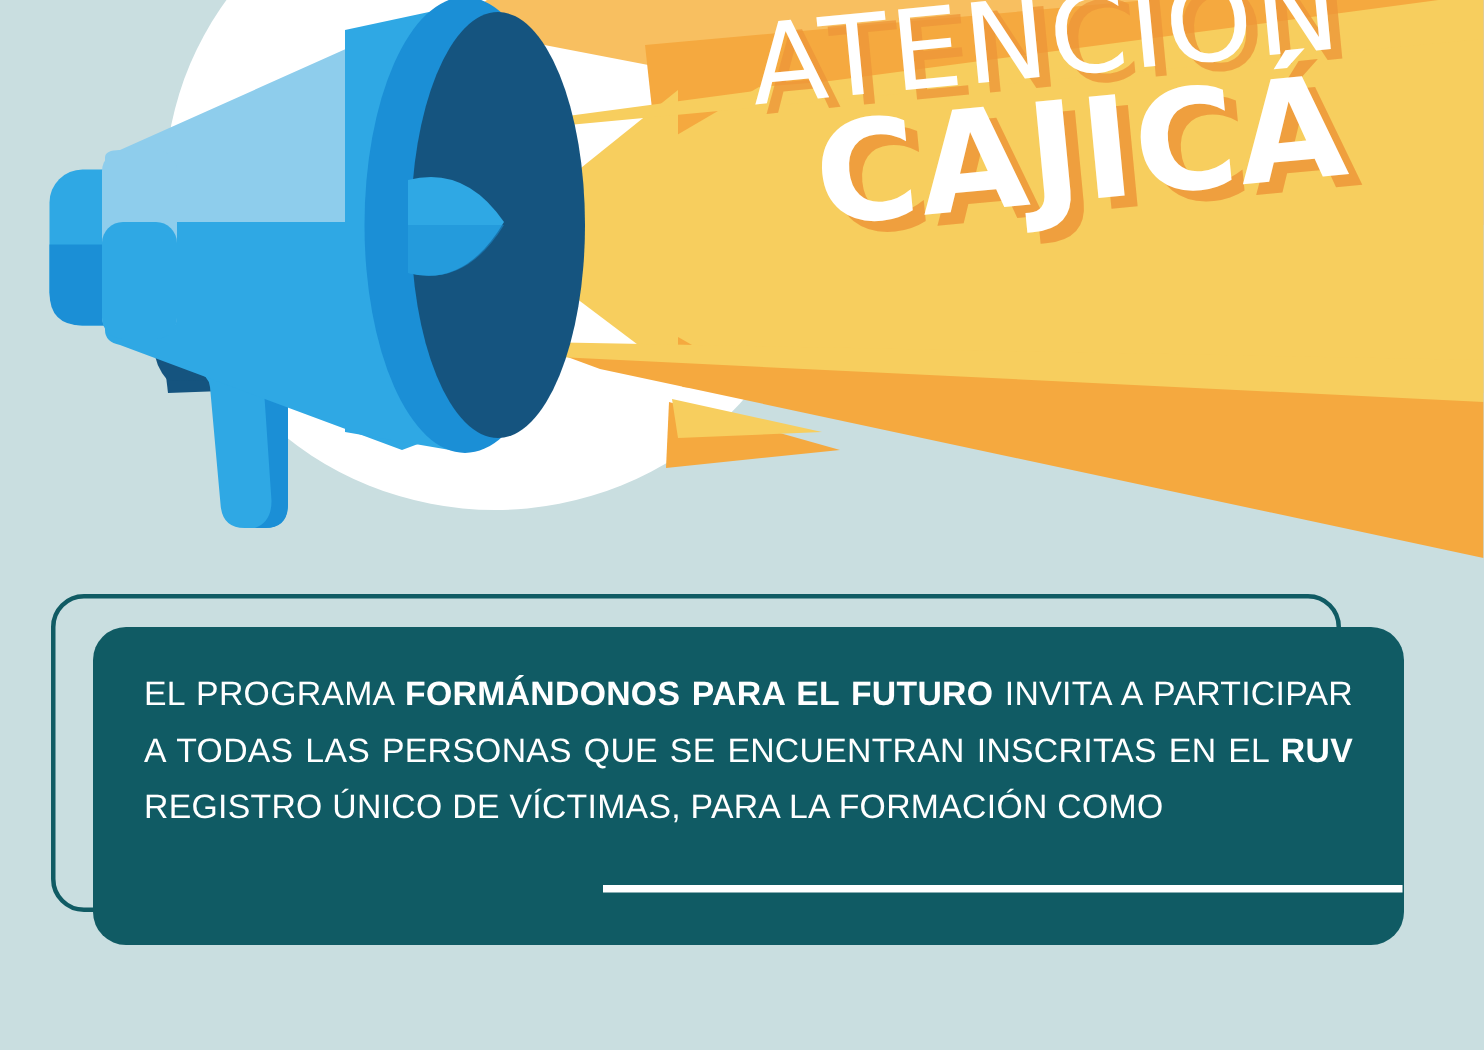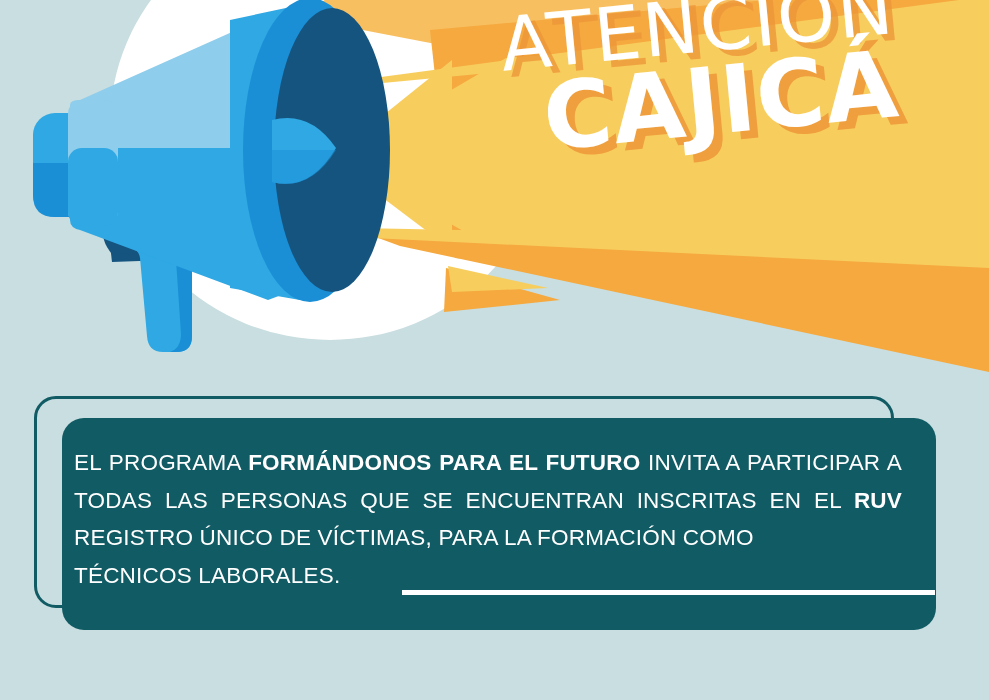--- a/index.html
+++ b/index.html
@@ -79,21 +79,21 @@
   }
   #callout-panel {
     position: absolute;
     left: 62px;
     top: 418px;
     width: 874px;
     height: 212px;
     background: #105b64;
     border-radius: 22px;
     box-sizing: border-box;
-    padding: 26px 34px 0 12px;
+    padding: 26px 34px 0 34px;
   }
   #callout-text {
     color: #ffffff;
     font-family: "Liberation Sans", sans-serif;
     font-size: 22.5px;
     line-height: 37.5px;
     text-align: justify;
     letter-spacing: 0.2px;
     margin: 0;
   }
@@ -167,18 +167,18 @@
 
   <div id="headline">
     <div class="hl-line hl-atencion">ATENCIÓN</div>
     <div class="hl-line hl-cajica">CAJICÁ</div>
   </div>
 
   <div id="callout-outline"></div>
 
   <div id="callout-panel">
     <p id="callout-text">
-      <span>EL PROGRAMA </span><b>FORMÁNDONOS PARA EL FUTURO</b><span> INVITA A PARTICIPAR A TODAS LAS PERSONAS QUE SE ENCUENTRAN INSCRITAS EN EL </span><b>RUV</b><span> REGISTRO ÚNICO DE VÍCTIMAS, PARA LA FORMACIÓN COMO </span><span class="lastline">TÉCNICOS LABORALES.</span>
+      <span>EL PROGRAMA </span><b>FORMÁNDONOS PARA EL FUTURO</b><span> INVITA A PARTICIPAR A TODAS LAS PERSONAS QUE SE ENCUENTRAN INSCRITAS EN EL </span><b>RUV</b><span> REGISTRO ÚNICO DE VÍCTIMAS, PARA LA FORMACIÓN COMO </span>
     </p>
     <div id="callout-rule"></div>
   </div>
 
 </div>
 
 </body></html>

